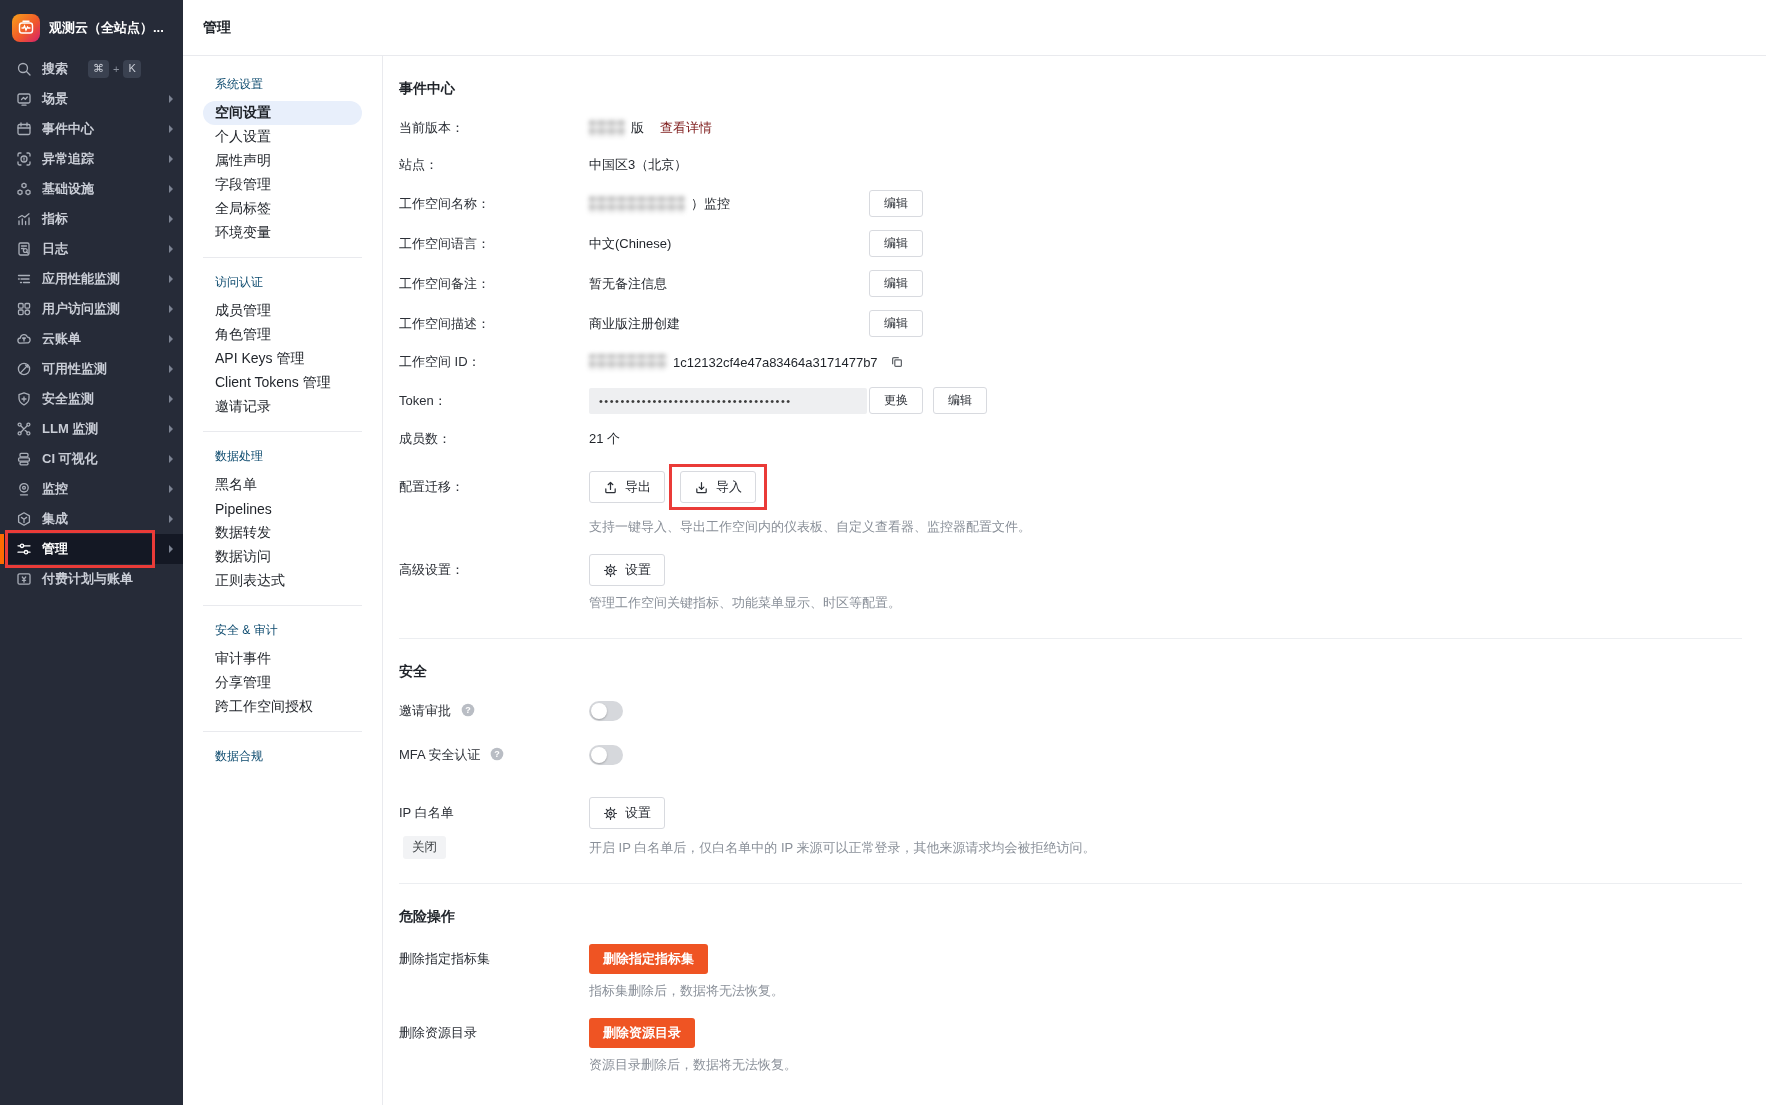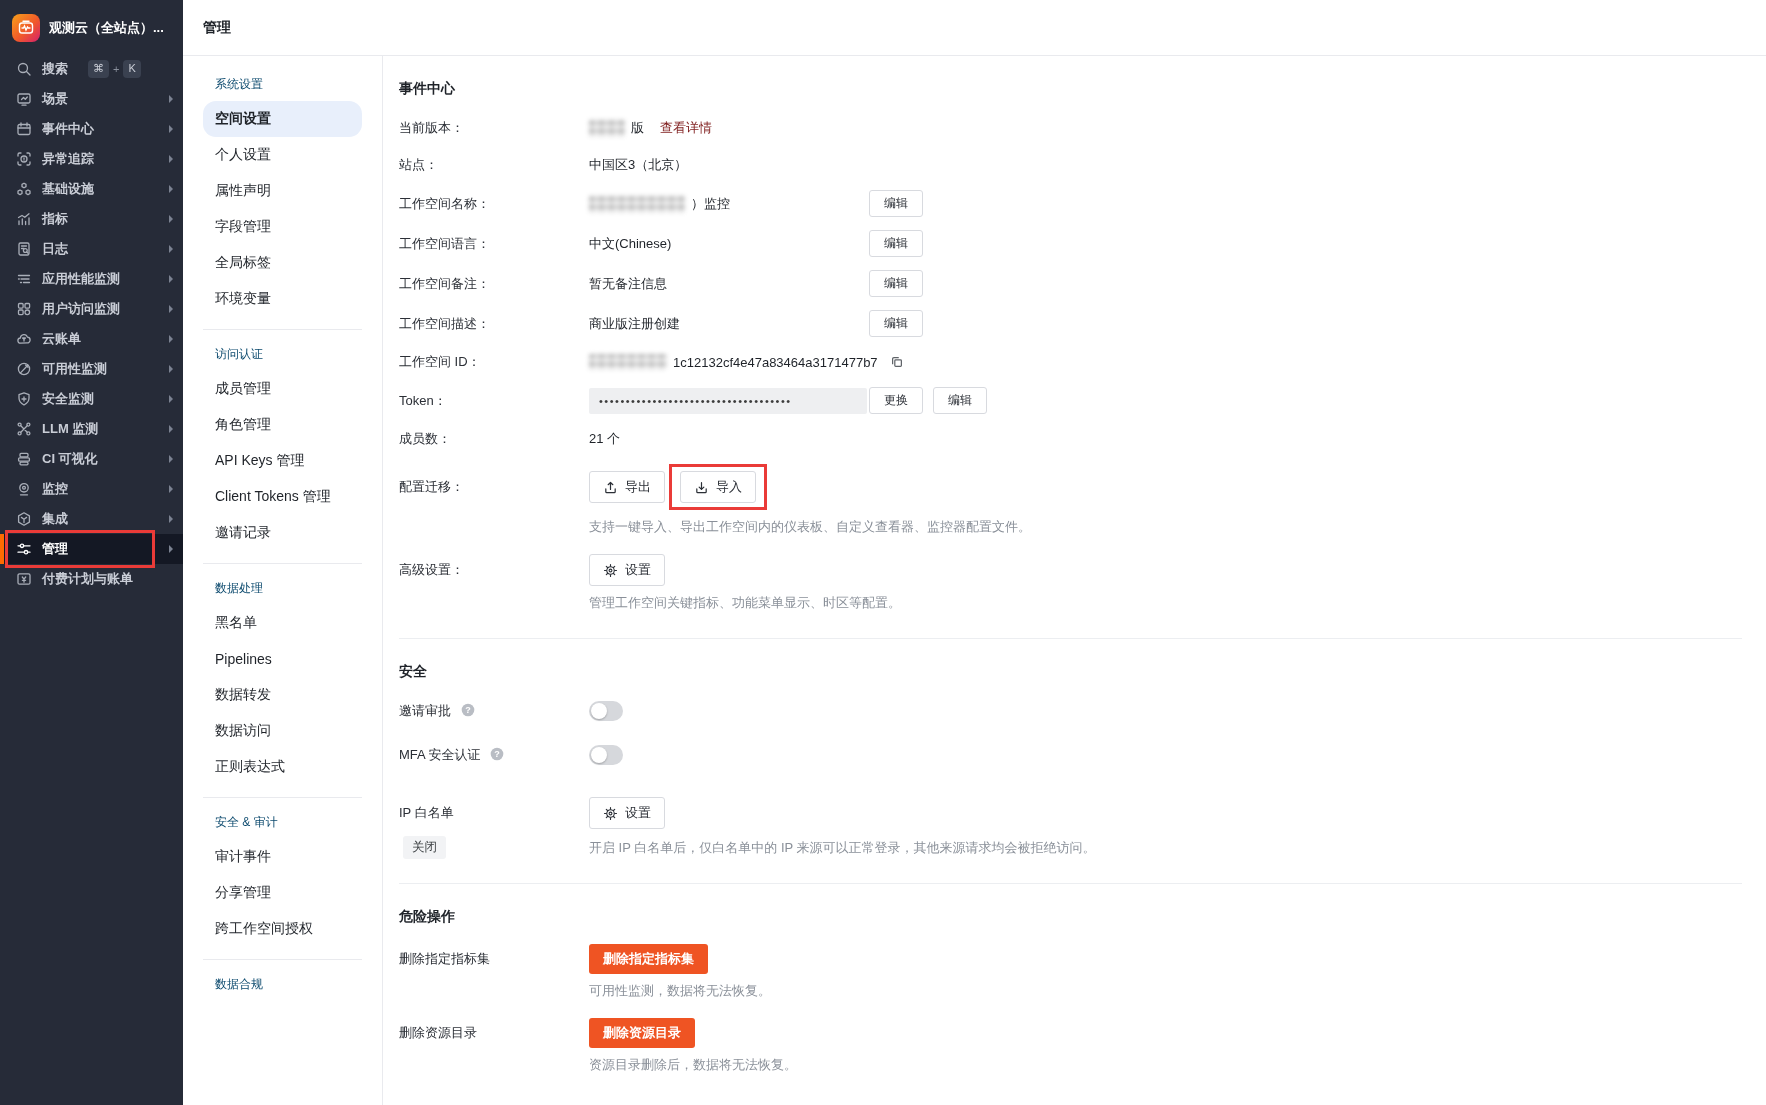--- a/index.html
+++ b/index.html
@@ -29,21 +29,21 @@
 
   
   .right { flex:1; display:flex; flex-direction:column; min-width:0; }
   .topbar { height:56px; flex:none; border-bottom:1px solid #e9eaee; display:flex; align-items:center; padding-left:20px;
     font-size:14px; color:#1f2329; font-weight:bold; background:#fff; }
   .lower { flex:1; display:flex; min-height:0; }
 
   
   .subnav { width:200px; flex:none; border-right:1px solid #e9eaee; padding-top:8px; overflow:hidden; }
   .sec-title { font-size:12px; color:#0c4a6e; padding:12px 0 8px 32px; }
-  .sub-item { height:36px; display:flex; align-items:center; margin:0 20px; padding-left:12px; border-radius:13px;
+  .sub-item { height:24px; display:flex; align-items:center; margin:0 20px; padding-left:12px; border-radius:13px;
     font-size:14px; color:#1f2329; cursor:pointer; white-space:nowrap; }
   .sub-item.selected { background:#e8effb; font-weight:bold; }
   .sub-divider { border-top:1px solid #e9eaee; margin:12px 20px 4px 20px; }
 
   
   .content { flex:1; padding:24px 24px 0 16px; overflow:hidden; }
   .sec-head { font-size:14px; font-weight:bold; color:#1f2329; margin-bottom:18px; }
   .f-row { display:grid; grid-template-columns:190px 280px auto; align-items:center; margin-bottom:13px; min-height:24px; }
   .f-label { font-size:13px; color:#2b2f36; }
   .f-value { font-size:13px; color:#1f2329; display:flex; align-items:center; gap:6px; }
@@ -478,21 +478,21 @@
         <div class="sec-head">危险操作</div>
 
         <div class="f-row" style="margin-bottom:4px">
           <span class="f-label">删除指定指标集</span>
           <span class="f-value">
             <button class="btn-danger">删除指定指标集</button>
           </span>
         </div>
         <div class="f-row" style="margin-bottom:16px">
           <span></span>
-          <span class="f-desc">可用性监测，数据将无法恢复。</span>
+          <span class="f-desc">指标集删除后，数据将无法恢复。</span>
         </div>
 
         <div class="f-row" style="margin-bottom:4px">
           <span class="f-label">删除资源目录</span>
           <span class="f-value">
             <button class="btn-danger">删除资源目录</button>
           </span>
         </div>
         <div class="f-row">
           <span></span>

